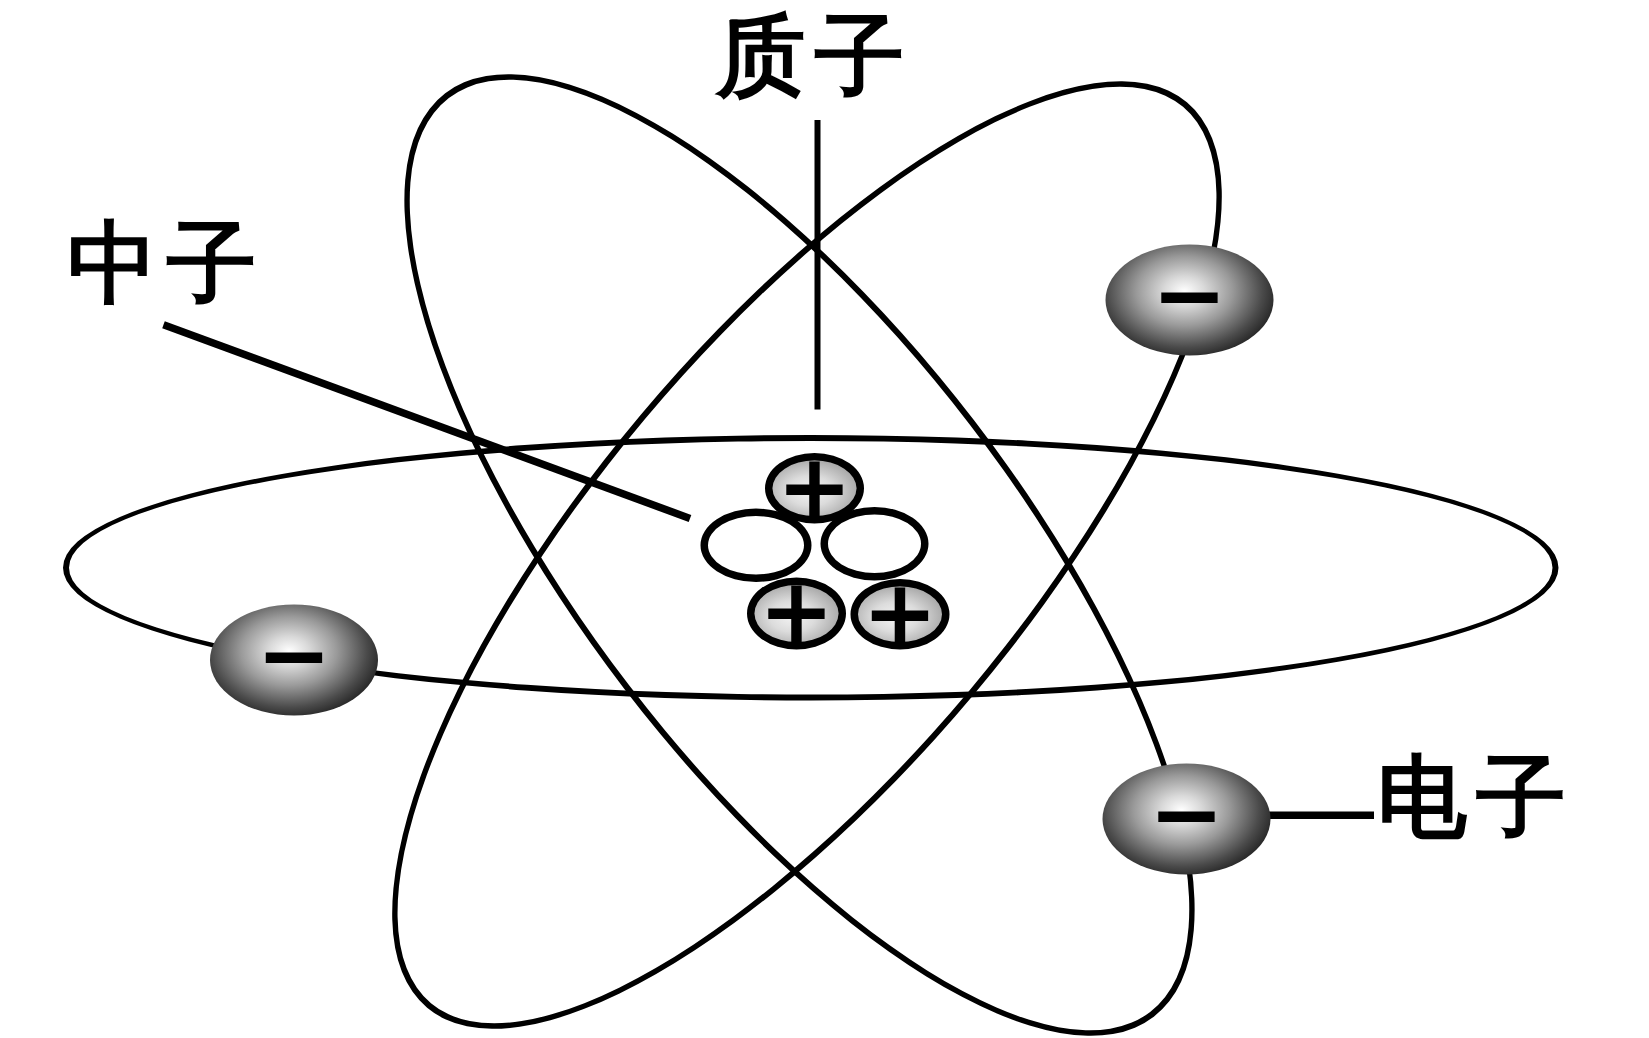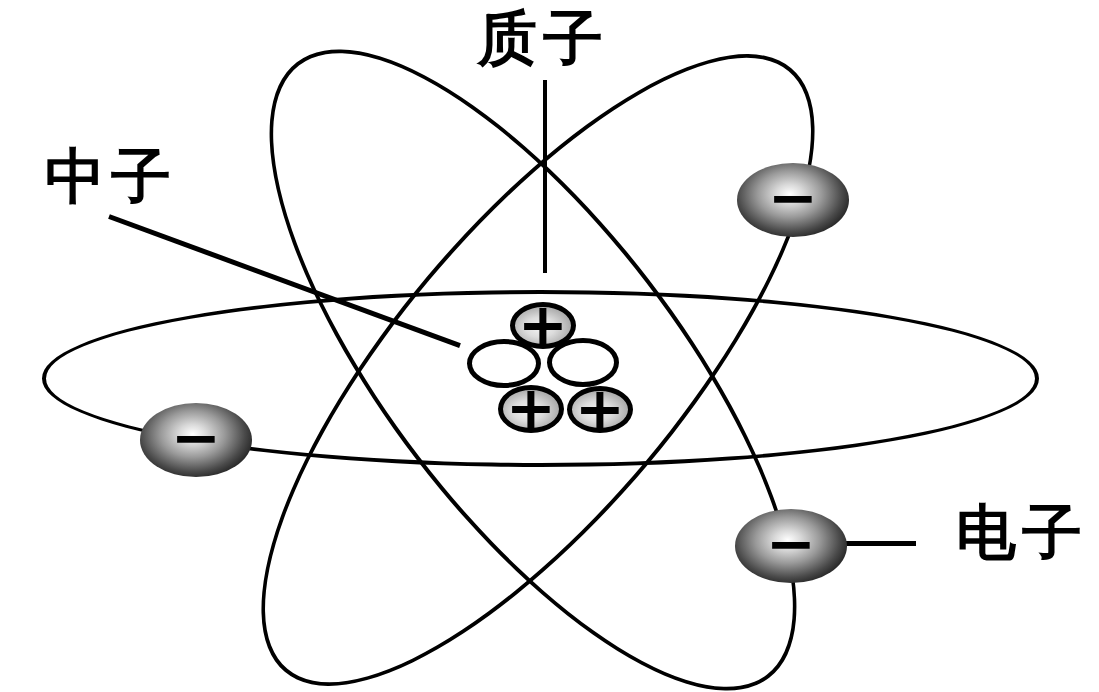--- a/index.html
+++ b/index.html
@@ -51,21 +51,21 @@
     font-family:"DejaVu Sans",sans-serif;transform:translateY(-3px);
   }
   
   .lbl{
     position:absolute;color:#000;font-weight:bold;z-index:7;
     font-family:"DejaVu Serif","Liberation Serif",serif;
     font-size:60px;line-height:1;letter-spacing:6px;white-space:nowrap;
   }
   .lbl-proton{left:477px;top:8px;}
   .lbl-neutron{left:45px;top:146px;}
-  .lbl-electron{left:956px;top:502px;}
+  .lbl-electron{left:918px;top:502px;}
 </style>
 </head>
 <body>
 
 <div id="stage">
 
   <div class="orbit orbit-h"></div>
   <div class="orbit orbit-a"></div>
   <div class="orbit orbit-b"></div>
 

